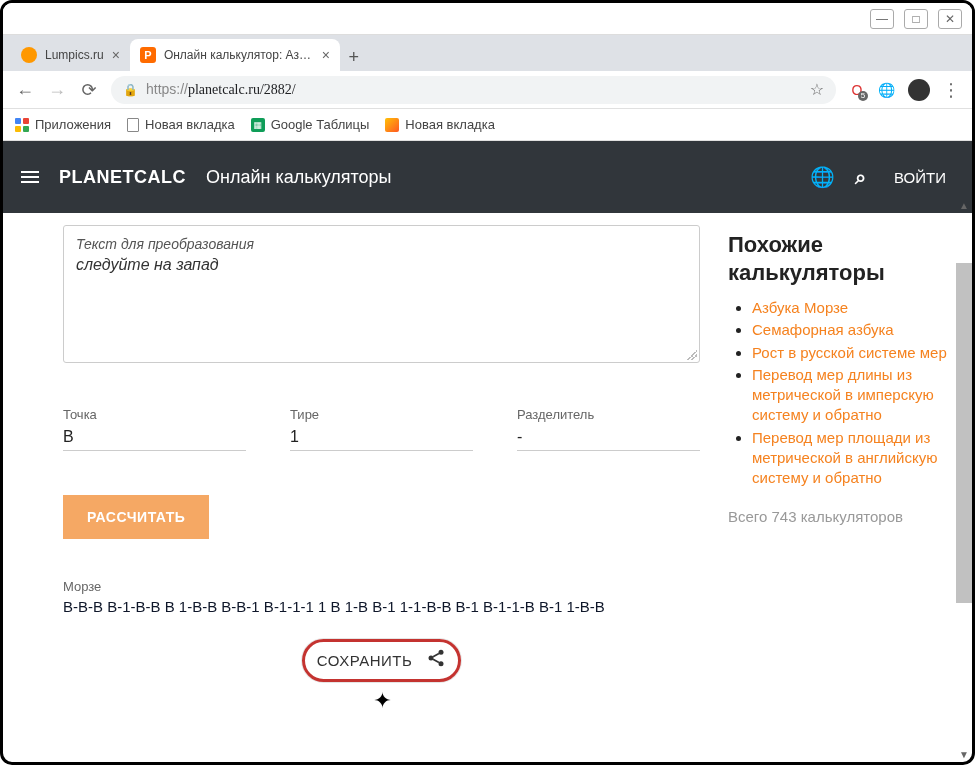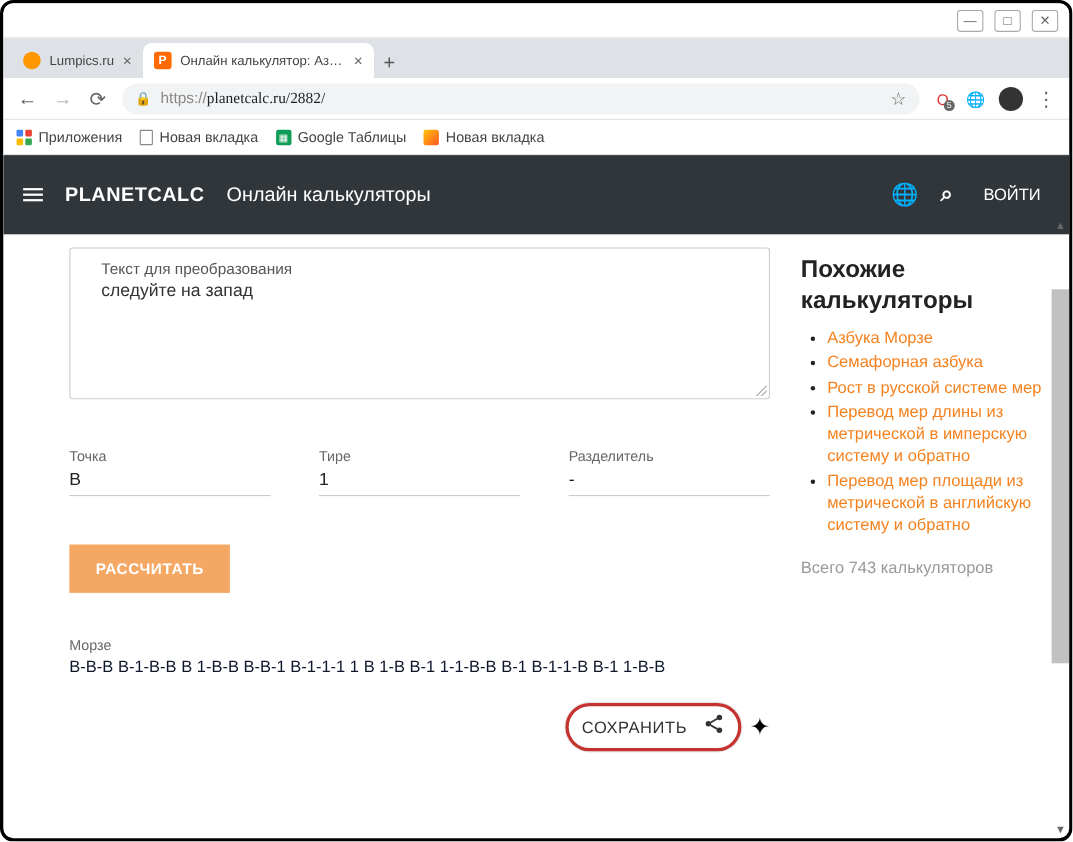--- a/index.html
+++ b/index.html
@@ -44,35 +44,35 @@
 .menu-icon { display: flex; flex-direction: column; gap: 3px; }
 .menu-icon span { width: 18px; height: 2px; background: #fff; }
 .logo-text { font-weight: bold; font-size: 18px; letter-spacing: 0.5px; }
 .site-subtitle { font-size: 18px; font-weight: 500; }
 .spacer { flex: 1; }
 .hdr-icon { font-size: 20px; }
 .login-btn { font-size: 15px; font-weight: 500; padding: 0 8px; }
 .content { display: flex; padding: 0; height: calc(100% - 194px); overflow: hidden; }
 .main-col { flex: 1; padding: 12px 24px 12px 60px; overflow-y: auto; position: relative; }
 .side-col { width: 248px; padding: 18px 20px 12px 4px; }
-.textarea-wrap { border: 1px solid #ccc; border-radius: 3px; padding: 10px 28px 8px; position: relative; }
+.textarea-wrap { border: 1px solid #ccc; border-radius: 3px; padding: 10px 12px 8px; position: relative; font-style: italic; }
 .textarea-label { font-size: 14px; color: #555; }
 .textarea-val { font-size: 16px; color: #333; margin-top: 4px; }
 .textarea-wrap .resize-handle { position: absolute; bottom: 2px; right: 2px; width: 10px; height: 10px; background: linear-gradient(135deg, transparent 50%, #bbb 50%, #bbb 60%, transparent 60%, transparent 70%, #bbb 70%, #bbb 80%, transparent 80%); }
 .textarea-wrap { height: 138px; }
 .fields-row { display: flex; gap: 44px; margin-top: 44px; }
 .field { flex: 1; }
 .field-label { font-size: 13px; color: #666; margin-bottom: 6px; }
 .field-value { font-size: 16px; color: #222; border-bottom: 1px solid #ccc; padding-bottom: 4px; }
 .calc-row { display: flex; justify-content: flex-start; margin-top: 44px; }
 .calc-btn { background: #f5a864; color: #fff; font-weight: bold; font-size: 14px; padding: 14px 24px; border: none; letter-spacing: 0.5px; }
 .result-block { margin-top: 40px; }
 .result-label { font-size: 13px; color: #666; margin-bottom: 4px; }
 .result-value { font-size: 15px; color: #0f172a; }
-.actions-row { display: flex; justify-content: flex-end; margin-top: 24px; align-items:center; gap: 6px;}
+.actions-row { display: flex; justify-content: flex-start; margin-top: 24px; align-items:center; gap: 6px; flex-direction: column;}
 .save-group { border: 3px solid #c43330; border-radius: 22px; padding: 6px 12px; display: flex; align-items: center; gap: 14px; box-shadow: 0 0 0 1px rgba(0,0,0,0.1);}
 .save-text { font-size: 15px; font-weight: 500; color: #333; letter-spacing: 0.5px; }
 .share-icon { font-size: 20px; }
 .puzzle-icon { font-size: 22px; margin-left: 2px; }
 .side-title { font-size: 22px; font-weight: bold; color: #222; line-height: 1.25; margin-bottom: 12px; }
 .side-list { list-style: disc; padding-left: 24px; }
 .side-list li { color: #222; margin-bottom: 2px; }
 .side-list a { color: #f5821f; text-decoration: none; font-size: 15px; line-height: 1.35; }
 .side-foot { color: #999; font-size: 15px; margin-top: 18px; line-height: 1.4; }
 .scrollbar-thumb { width: 16px; background: #c1c1c1; position: absolute; right: 0; top: 260px; height: 340px; border-radius: 0;}

